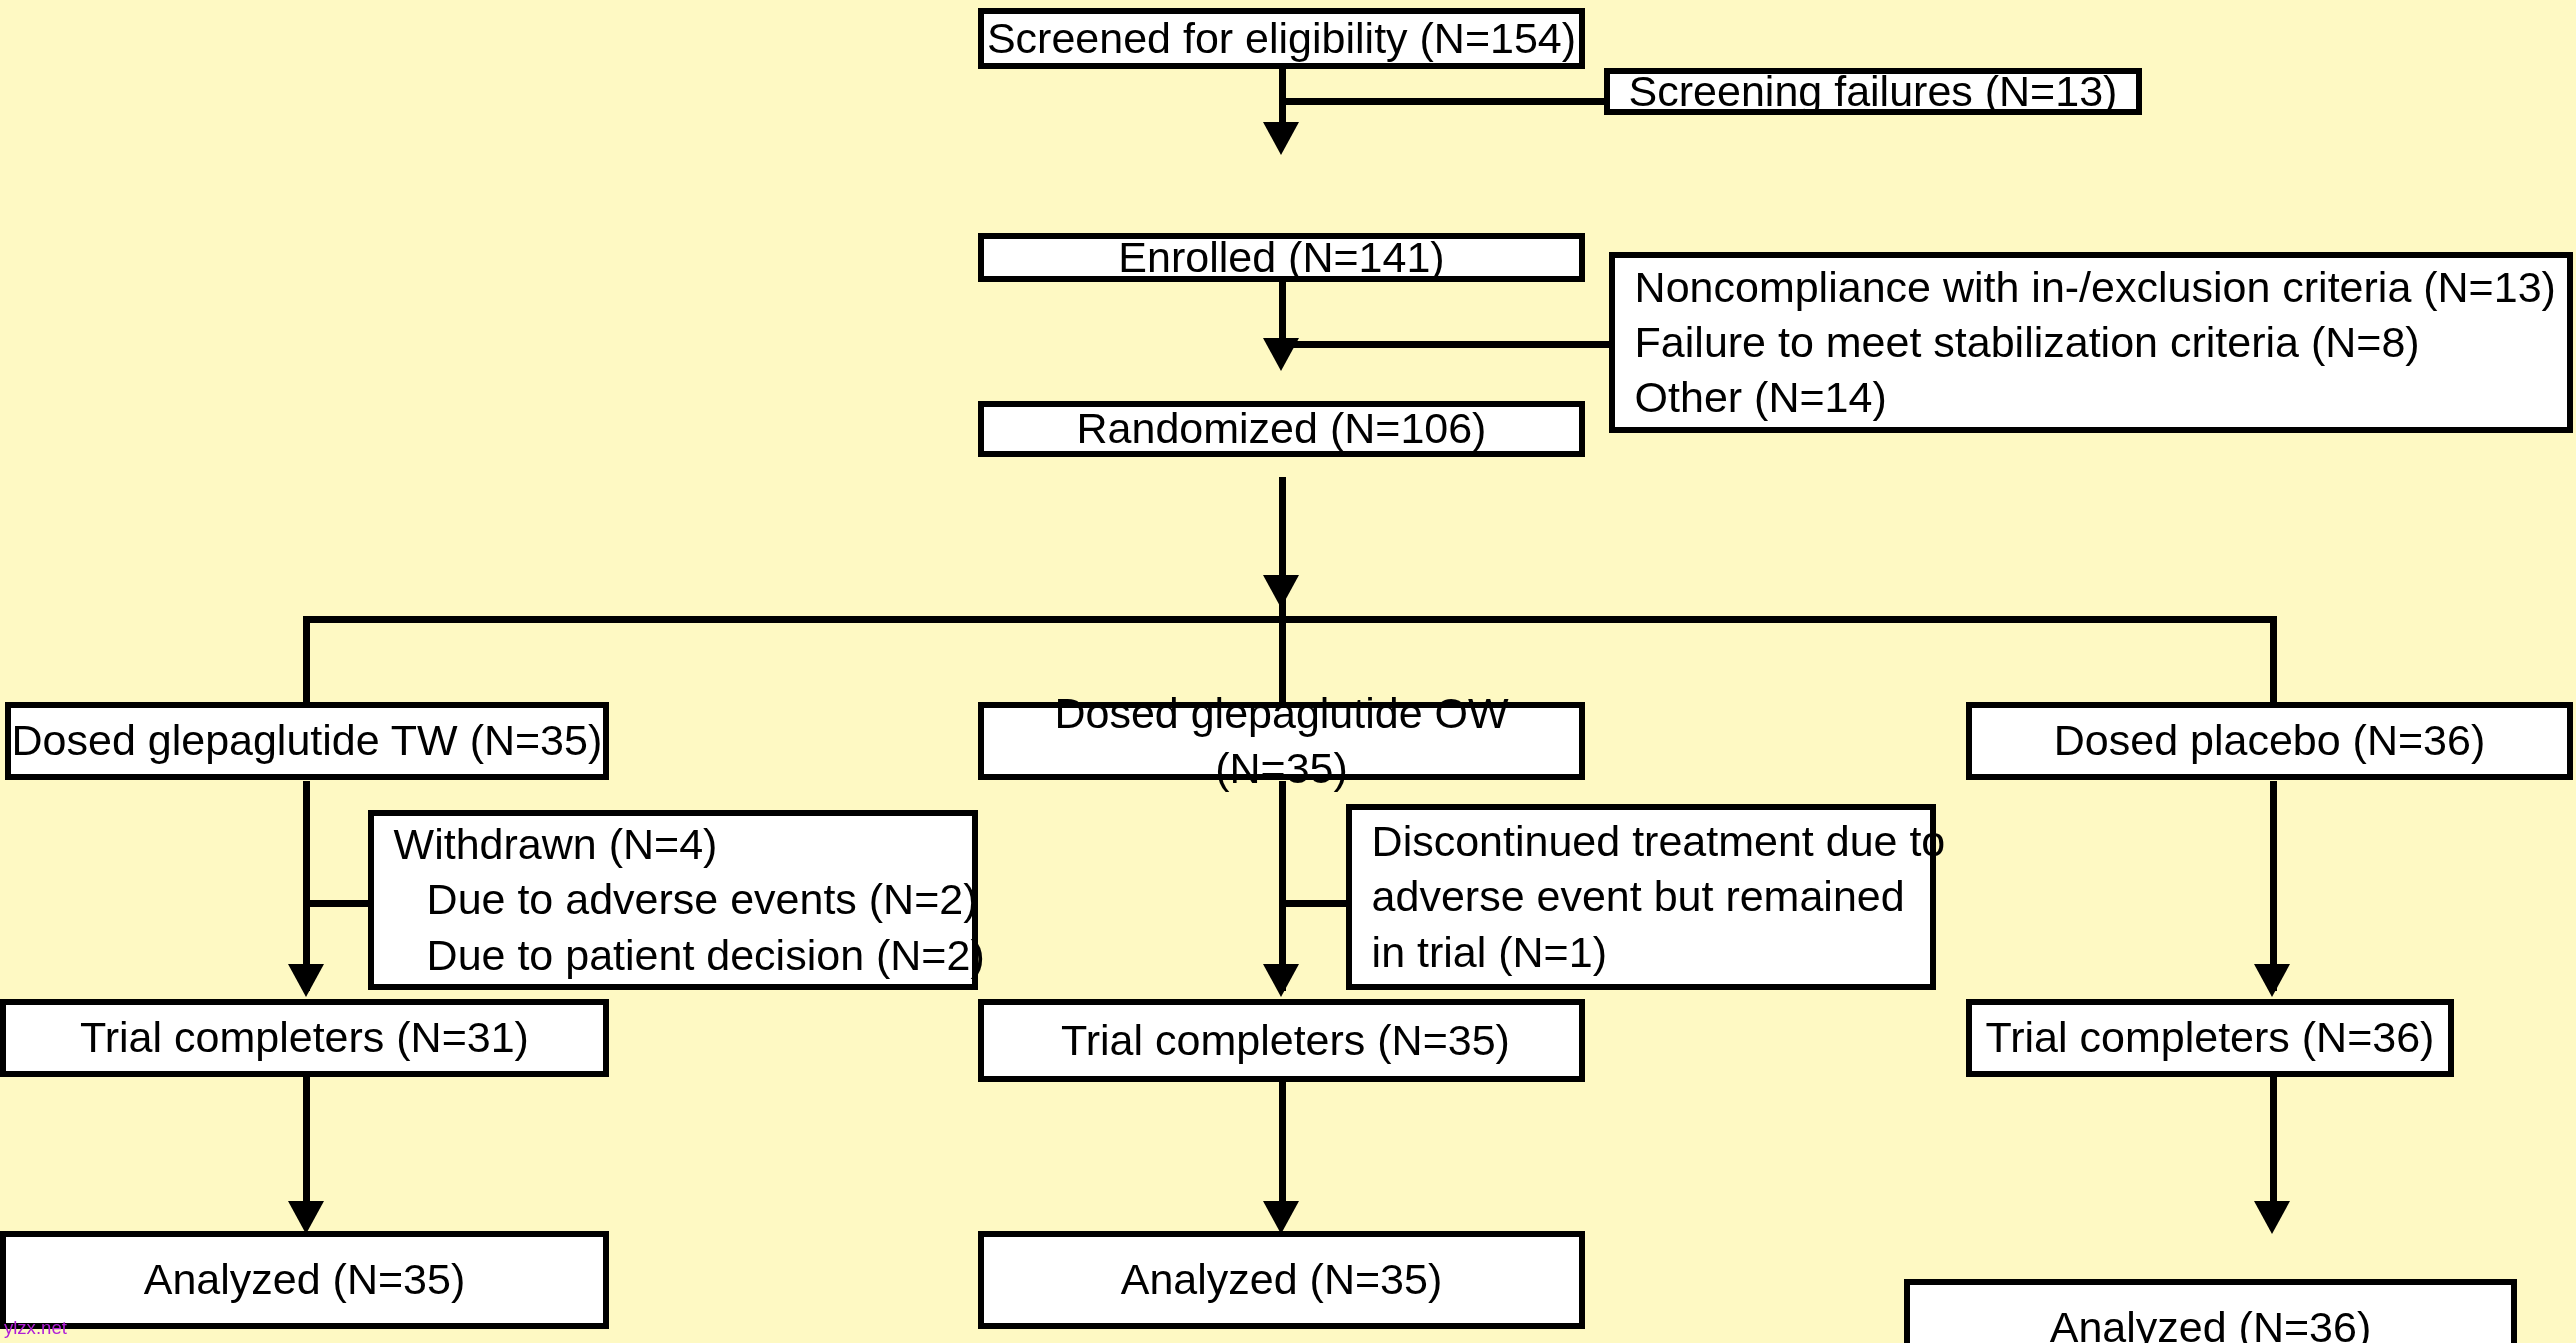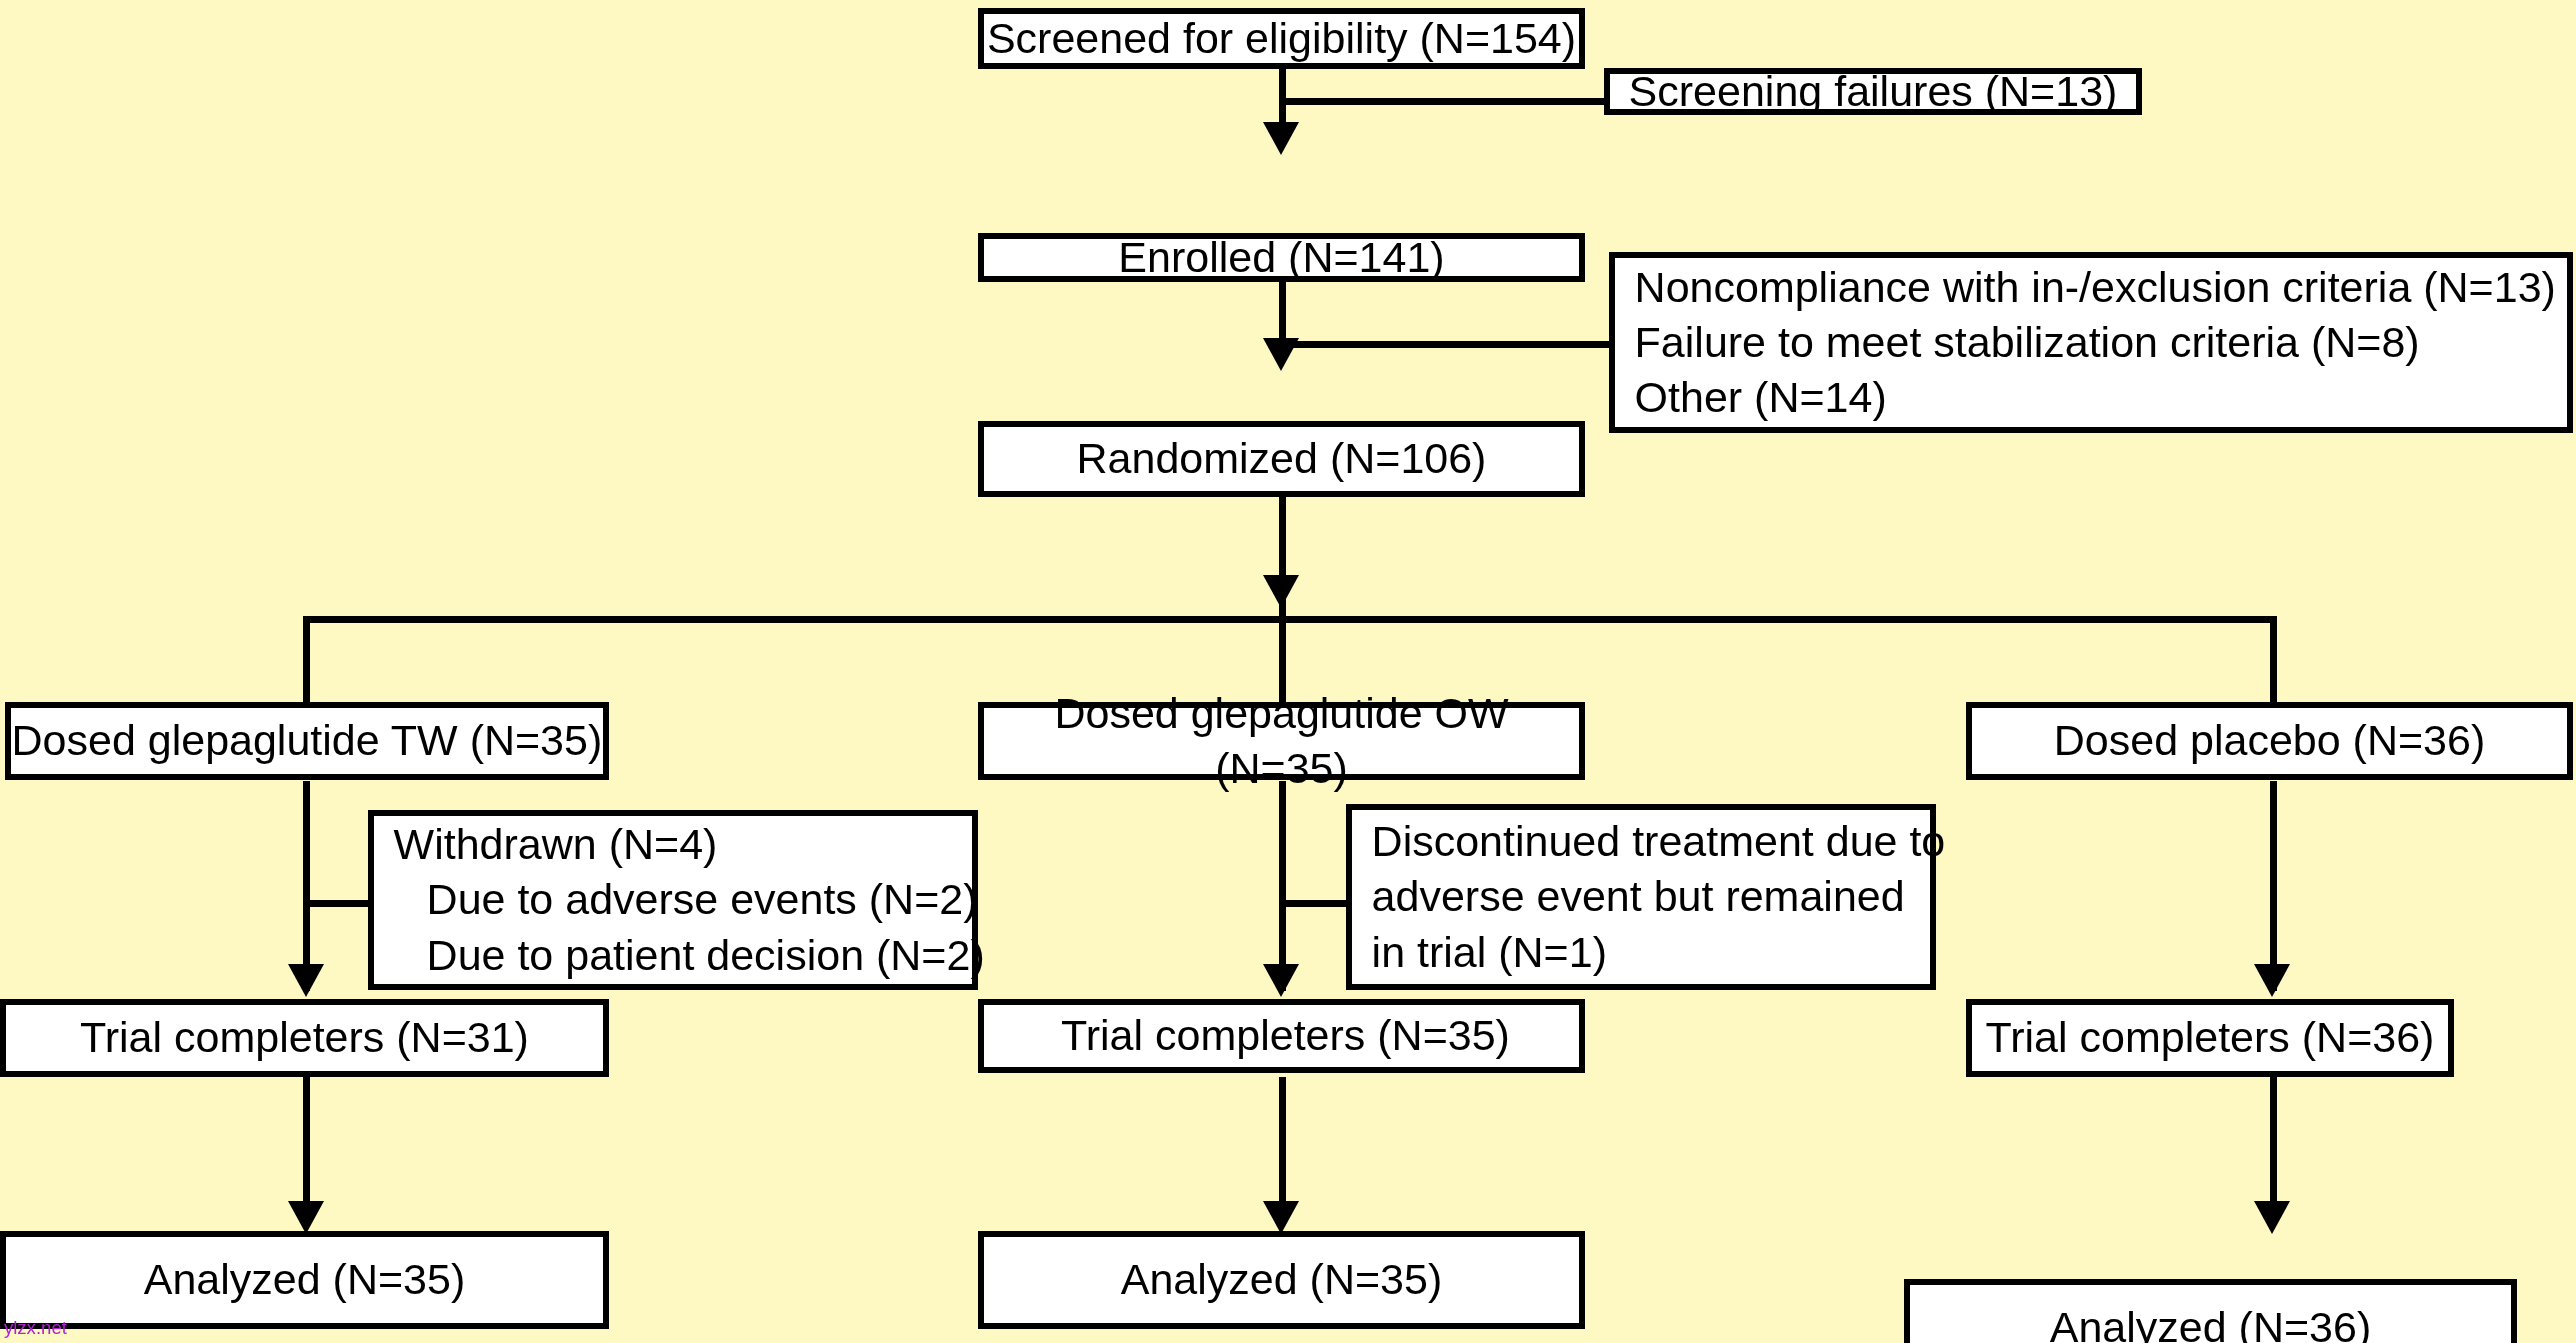--- a/index.html
+++ b/index.html
@@ -100,21 +100,21 @@
   <div class="arrow-head" style="left:1263px; top:338px;"></div>
 
   <div class="line hline" style="left:1279px; top:341px; width:338px; height:6.8px;"></div>
 
   <div class="box left" style="left:1609px; top:252px; width:964px; height:181px;">
     <span class="ln">Noncompliance with in-/exclusion criteria (N=13)</span>
     <span class="ln">Failure to meet stabilization criteria (N=8)</span>
     <span class="ln">Other (N=14)</span>
   </div>
 
-  <div class="box center" style="left:978px; top:401px; width:607px; height:76px;margin-top:20px;">
+  <div class="box center" style="left:978px; top:401px; width:607px; height:56px;">
     <span>Randomized (N=106)</span>
   </div>
 
   <div class="line vline" style="left:1279px; top:477px; width:6.8px; height:142px;"></div>
   <div class="arrow-head" style="left:1263px; top:575px;"></div>
 
   <div class="line hline" style="left:303px; top:616px; width:1973px; height:6.8px;"></div>
   <div class="line vline" style="left:303px; top:616px; width:6.8px; height:88px;"></div>
   <div class="line vline" style="left:1279px; top:616px; width:6.8px; height:88px;"></div>
   <div class="line vline" style="left:2270px; top:616px; width:6.8px; height:88px;"></div>
@@ -151,21 +151,21 @@
   <div class="line vline" style="left:1279px; top:781px; width:6.8px; height:210px;"></div>
   <div class="arrow-head" style="left:1263px; top:964px;"></div>
   <div class="line hline" style="left:1279px; top:900px; width:68px; height:6.8px;"></div>
 
   <div class="box left" style="left:1346px; top:804px; width:590px; height:186px;">
     <span class="ln">Discontinued treatment due to</span>
     <span class="ln">adverse event but remained</span>
     <span class="ln">in trial (N=1)</span>
   </div>
 
-  <div class="box center" style="left:978px; top:999px; width:607px; height:74px;padding-left:8px;">
+  <div class="box center" style="left:978px; top:999px; width:607px; height:83px;padding-left:8px;">
     <span>Trial completers (N=35)</span>
   </div>
 
   <div class="line vline" style="left:1279px; top:1077px; width:6.8px; height:137px;"></div>
   <div class="arrow-head" style="left:1263px; top:1201px;"></div>
 
   <div class="box center" style="left:978px; top:1231px; width:607px; height:98px;">
     <span>Analyzed (N=35)</span>
   </div>
 

